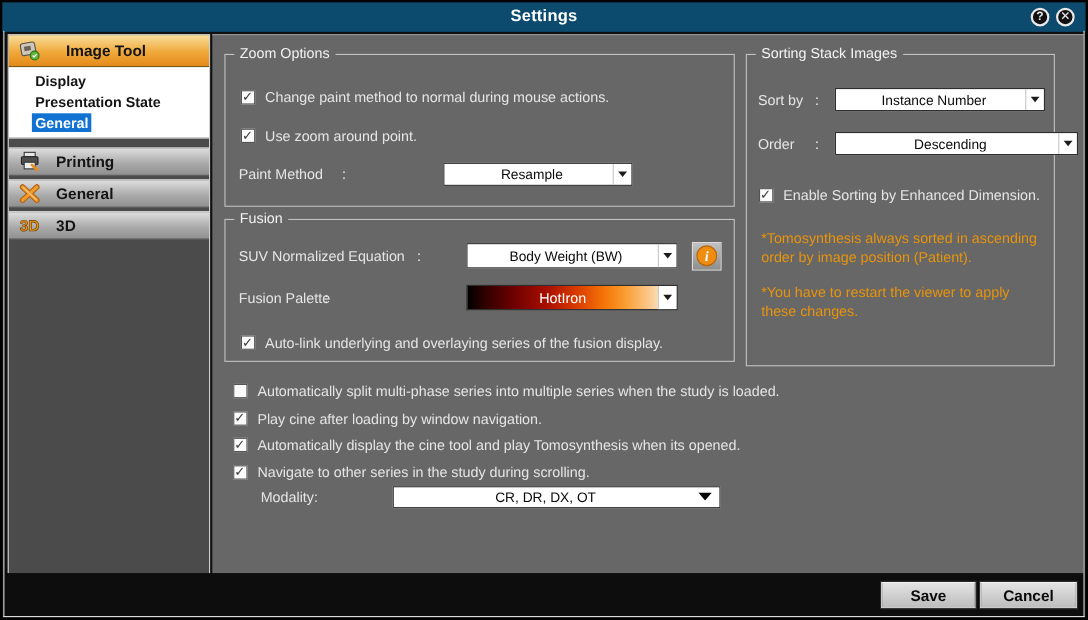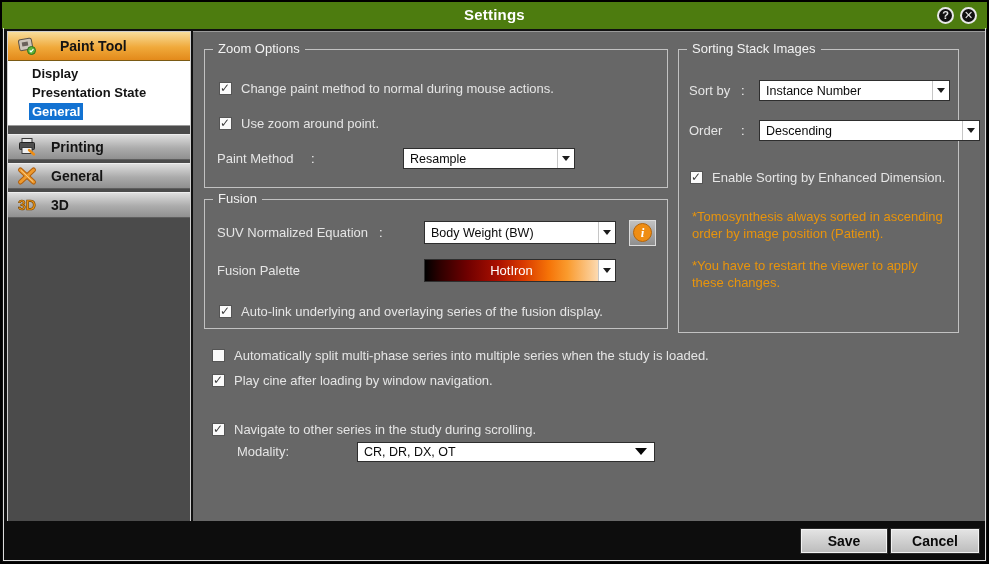--- a/index.html
+++ b/index.html
@@ -4,21 +4,21 @@
 <style>
   html,body{margin:0;padding:0;background:#2a2a2a;}
   *{box-sizing:border-box;font-family:"Liberation Sans","DejaVu Sans",sans-serif;}
   .window{
     position:relative;width:989px;height:564px;background:#101010;
     border:2px solid #000;overflow:hidden;
   }
   .inner-border{position:absolute;left:1px;right:1px;top:26px;bottom:1px;
     border:1px solid #dcdcdc;border-top:none;pointer-events:none;z-index:60;}
   
-  .titlebar{position:absolute;left:0;top:0;width:100%;height:27px;background:#4d7c0f;}
+  .titlebar{position:absolute;left:0;top:0;width:100%;height:27px;background:#0c4a6e;}
   .title{position:absolute;left:0;right:0;top:4px;text-align:center;color:#fff;
     font-size:15px;font-weight:bold;letter-spacing:.2px;}
   .tb-btn{position:absolute;top:5px;width:17px;height:17px;border:2px solid #e8e8e8;
     border-radius:50%;color:#e8e8e8;font-size:11px;font-weight:bold;line-height:13px;
     text-align:center;cursor:pointer;background:#111;}
   .tb-help{right:33px;}
   .tb-close{right:10px;}
   
   .sidebar{position:absolute;left:5px;top:29px;width:184px;height:492px;
     background:#4b4b4b;border:1px solid #cfcfcf;}
@@ -48,21 +48,21 @@
   .row{position:absolute;display:flex;align-items:center;}
   .cbrow{cursor:pointer;}
   .checkbox{width:13px;height:13px;background:#fafafa;border:1px solid #555;
     margin-right:9px;flex:0 0 13px;position:relative;}
   .checkbox.checked::after{content:"\2713";position:absolute;left:0px;top:-1px;
     font-size:12px;font-weight:bold;color:#3c3c3c;line-height:13px;}
   .lab{color:#e5e5e5;font-size:13px;white-space:nowrap;}
   .colon{color:#f2f2f2;font-size:13px;}
   .dd{background:#fff;border:1px solid #2e2e2e;display:flex;align-items:center;
     height:21px;cursor:pointer;position:relative;}
-  .dd .val{flex:1;font-size:12.5px;color:#0a0a0a;padding-left:6px;white-space:nowrap;overflow:hidden;}
+  .dd .val{flex:1;font-size:12.5px;color:#0a0a0a;padding-left:6px;white-space:nowrap;overflow:hidden;text-align:center;}
   .dd .arrow{width:17px;height:100%;border-left:1px solid #c6c6c6;display:flex;
     align-items:center;justify-content:center;}
   .tri{width:0;height:0;border-left:4px solid transparent;border-right:4px solid transparent;
     border-top:5px solid #1c1c1c;}
   .tri-big{border-left:6px solid transparent;border-right:6px solid transparent;
     border-top:7px solid #060606;}
   .palette{background:linear-gradient(to right,#000 0%,#2e0000 8%,#6e0000 22%,#a80f00 38%,
     #d93a00 52%,#f57307 65%,#fa9b2e 75%,#fbc98e 87%,#fff 100%);}
   .palette .val{color:#fff;text-align:center;padding-left:0;font-size:13px;}
   .palette .arrow{background:#fff;}
@@ -95,21 +95,21 @@
   <div class="sidebar">
     <div class="side-header">
       <span class="ic">
         <svg width="22" height="20" viewBox="0 0 22 20">
           <rect x="3" y="3" width="13" height="11" rx="2" fill="#cdc6ba" stroke="#5a5248" transform="rotate(-10 9 8)"></rect>
           <rect x="6" y="6" width="6" height="4" fill="#6a625a" transform="rotate(-10 9 8)"></rect>
           <circle cx="15.5" cy="14.5" r="4" fill="#5fb43a" stroke="#2e7018"></circle>
           <path d="M13.7 14.5 l1.3 1.3 l2.4 -2.6" stroke="#fff" stroke-width="1.2" fill="none"></path>
         </svg>
       </span>
-      <span class="lbl">Paint Tool</span>
+      <span class="lbl">Image Tool</span>
     </div>
     <div class="side-sublist">
       <div class="subitem">
         <span>Display</span>
       </div>
       <div class="subitem">
         <span>Presentation State</span>
       </div>
       <div class="subitem">
         <span class="sel">General</span>
@@ -235,20 +235,24 @@
       <div class="note" style="left:13px;top:207px;">*You have to restart the viewer to apply these changes.</div>
     </div>
 
     <div class="row cbrow" style="left:19px;top:316px;">
       <span class="checkbox"></span>
       <span class="lab">Automatically split multi-phase series into multiple series when the study is loaded.</span>
     </div>
     <div class="row cbrow" style="left:19px;top:341px;">
       <span class="checkbox checked"></span>
       <span class="lab">Play cine after loading by window navigation.</span>
+    </div>
+    <div class="row cbrow" style="left:19px;top:365px;">
+      <span class="checkbox checked"></span>
+      <span class="lab">Automatically display the cine tool and play Tomosynthesis when its opened.</span>
     </div>
     <div class="row cbrow" style="left:19px;top:390px;">
       <span class="checkbox checked"></span>
       <span class="lab">Navigate to other series in the study during scrolling.</span>
     </div>
     <div class="row" style="left:44px;top:412px;width:430px;">
       <span class="lab">Modality:</span>
       <div class="dd" style="position:absolute;left:120px;width:298px;height:20px;">
         <span class="val">CR, DR, DX, OT</span>
         <span class="arrow" style="border-left:none;width:26px;">

